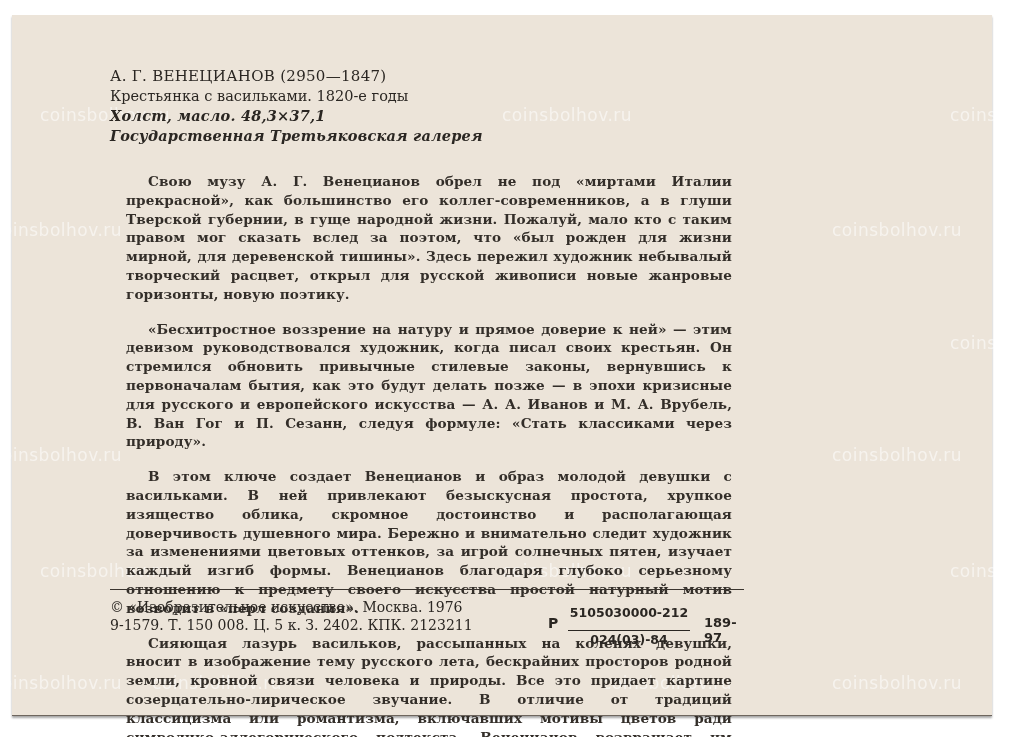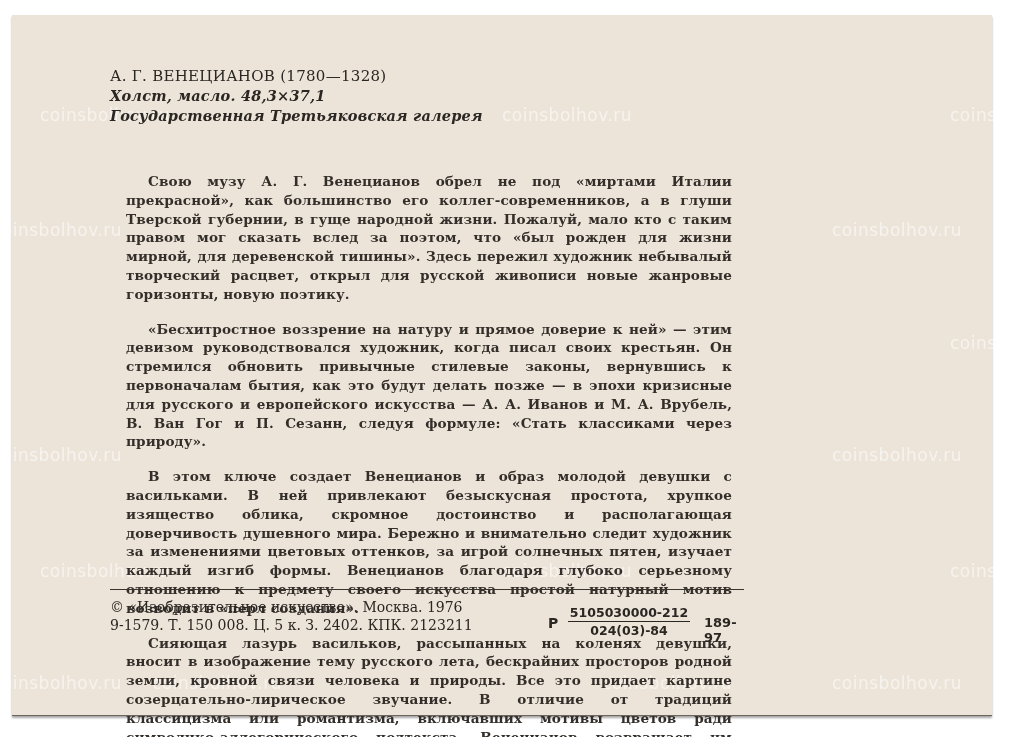--- a/index.html
+++ b/index.html
@@ -24,21 +24,21 @@
     position:absolute; left:110px; top:156px; width:638px;
     font-size:13.6px; line-height:18.8px; text-align:justify; font-weight:bold;
     color:#332e29; letter-spacing:0.1px;
   }
   .body-text p { margin:16px; text-indent:22px; }
   .rule { position:absolute; left:110px; top:589px; width:634px; height:0; border-top:1.5px solid #3a342e; }
   .imprint { position:absolute; left:110px; top:598px; font-size:14px; line-height:18px; }
   .code { position:absolute; left:548px; top:605px; font-family:"DejaVu Sans", sans-serif; font-weight:bold; font-size:12.5px; }
   .code .p { position:absolute; left:0; top:10px; font-size:14px; }
   .code .num { position:absolute; left:20px; top:0; width:122px; text-align:center; }
-  .code .num .top { border-bottom:1.3px solid #2a2622; padding-bottom:1px; }
+  .code .num .top { border-bottom:1.3px solid #2a2622; padding-bottom:10px; }
   .code .num .bot { padding-top:1px; }
   .code .tail { position:absolute; left:156px; top:10px; font-size:13px; }
 </style>
 </head>
 <body>
 
 <div class="card">
   <span class="wm" style="left:28px;top:90px;">coinsbolhov.ru</span>
   <span class="wm" style="left:490px;top:90px;">coinsbolhov.ru</span>
   <span class="wm" style="left:938px;top:90px;">coinsbolhov.ru</span>
@@ -50,21 +50,22 @@
   <span class="wm" style="left:28px;top:546px;">coinsbolhov.ru</span>
   <span class="wm" style="left:490px;top:546px;">coinsbolhov.ru</span>
   <span class="wm" style="left:938px;top:546px;">coinsbolhov.ru</span>
   <span class="wm" style="left:-20px;top:658px;">coinsbolhov.ru</span>
   <span class="wm" style="left:140px;top:658px;">coinsbolhov.ru</span>
   <span class="wm" style="left:590px;top:658px;">coinsbolhov.ru</span>
   <span class="wm" style="left:820px;top:658px;">coinsbolhov.ru</span>
 </div>
 
 <div class="header">
-  <div class="t1">А. Г. ВЕНЕЦИАНОВ (1780—1328)</div>
+  <div class="t1">А. Г. ВЕНЕЦИАНОВ (2950—1847)</div>
+  <div class="t2">Крестьянка с васильками. 1820-е годы</div>
   <div class="t3">Холст, масло. 48,3×37,1</div>
   <div class="t4">Государственная Третьяковская галерея</div>
 </div>
 
 <div class="body-text">
   <p>Свою музу А. Г. Венецианов обрел не под «миртами Италии прекрасной», как большинство его коллег-современников, а в глуши Тверской губернии, в гуще народной жизни. Пожалуй, мало кто с таким правом мог сказать вслед за поэтом, что «был рожден для жизни мирной, для деревенской тишины». Здесь пережил художник небывалый творческий расцвет, открыл для русской живописи новые жанровые горизонты, новую поэтику.</p>
   <p>«Бесхитростное воззрение на натуру и прямое доверие к ней» — этим девизом руководствовался художник, когда писал своих крестьян. Он стремился обновить привычные стилевые законы, вернувшись к первоначалам бытия, как это будут делать позже — в эпохи кризисные для русского и европейского искусства — А. А. Иванов и М. А. Врубель, В. Ван Гог и П. Сезанн, следуя формуле: «Стать классиками через природу».</p>
   <p>В этом ключе создает Венецианов и образ молодой девушки с васильками. В ней привлекают безыскусная простота, хрупкое изящество облика, скромное достоинство и располагающая доверчивость душевного мира. Бережно и внимательно следит художник за изменениями цветовых оттенков, за игрой солнечных пятен, изучает каждый изгиб формы. Венецианов благодаря глубоко серьезному отношению к предмету своего искусства простой натурный мотив возводит в «перл создания».</p>
   <p>Сияющая лазурь васильков, рассыпанных на коленях девушки, вносит в изображение тему русского лета, бескрайних просторов родной земли, кровной связи человека и природы. Все это придает картине созерцательно-лирическое звучание. В отличие от традиций классицизма или романтизма, включавших мотивы цветов ради символико-аллегорического подтекста, Венецианов возвращает им естественную связь с миром человека и в результате достигает волнующего синтеза правды и поэзии.</p>
 </div>

